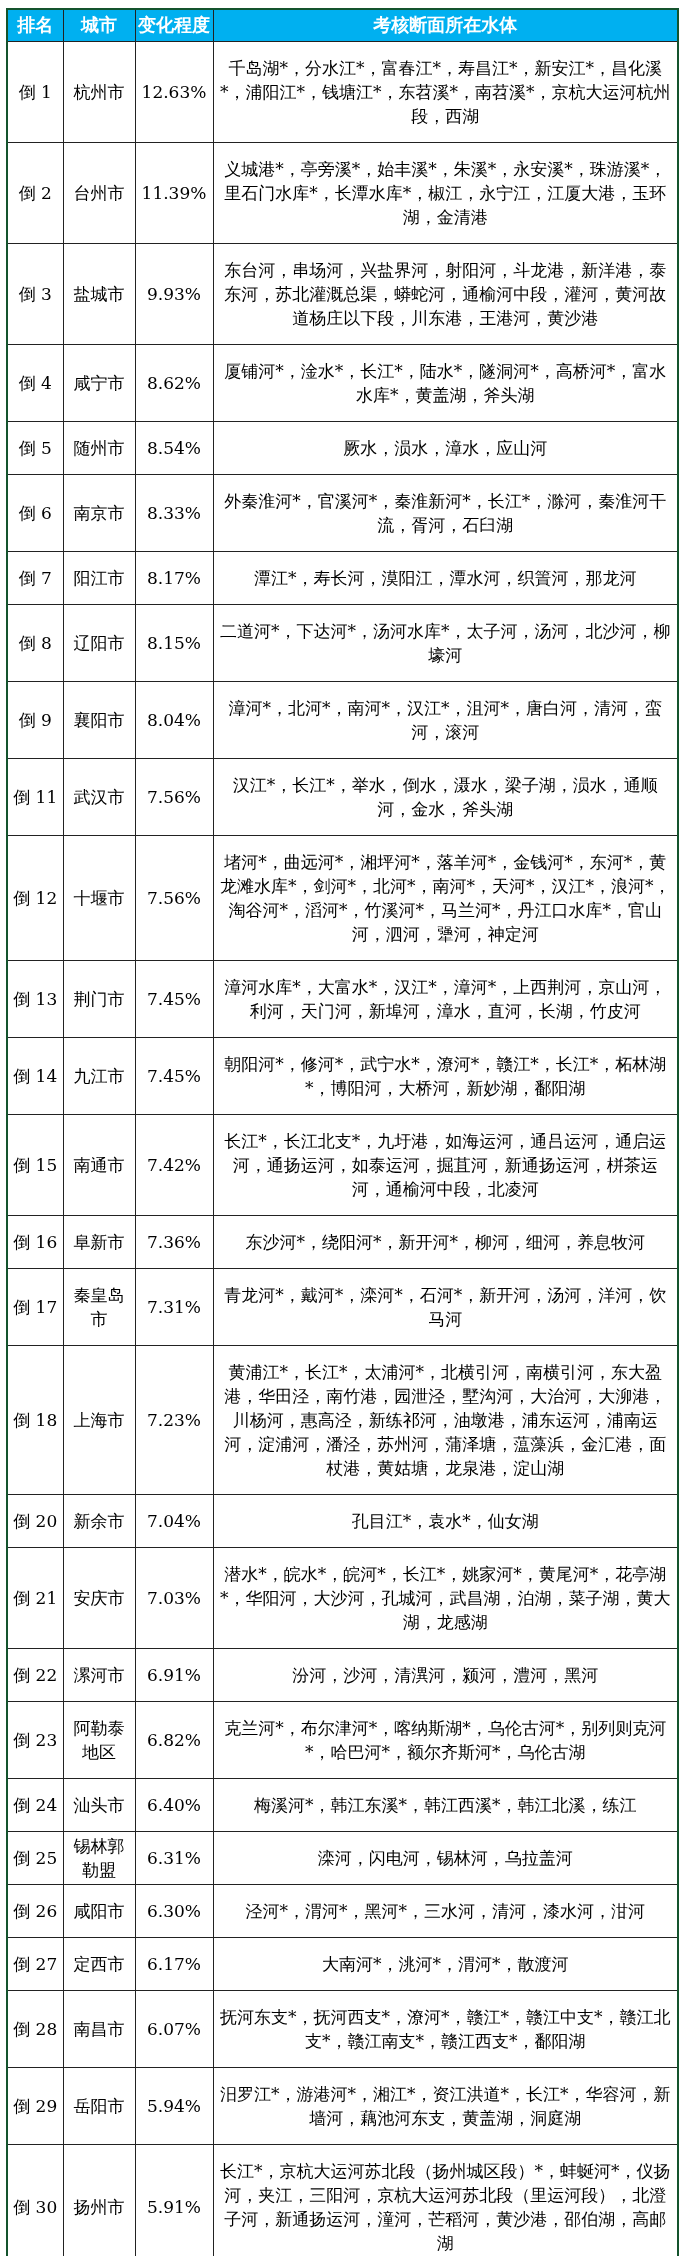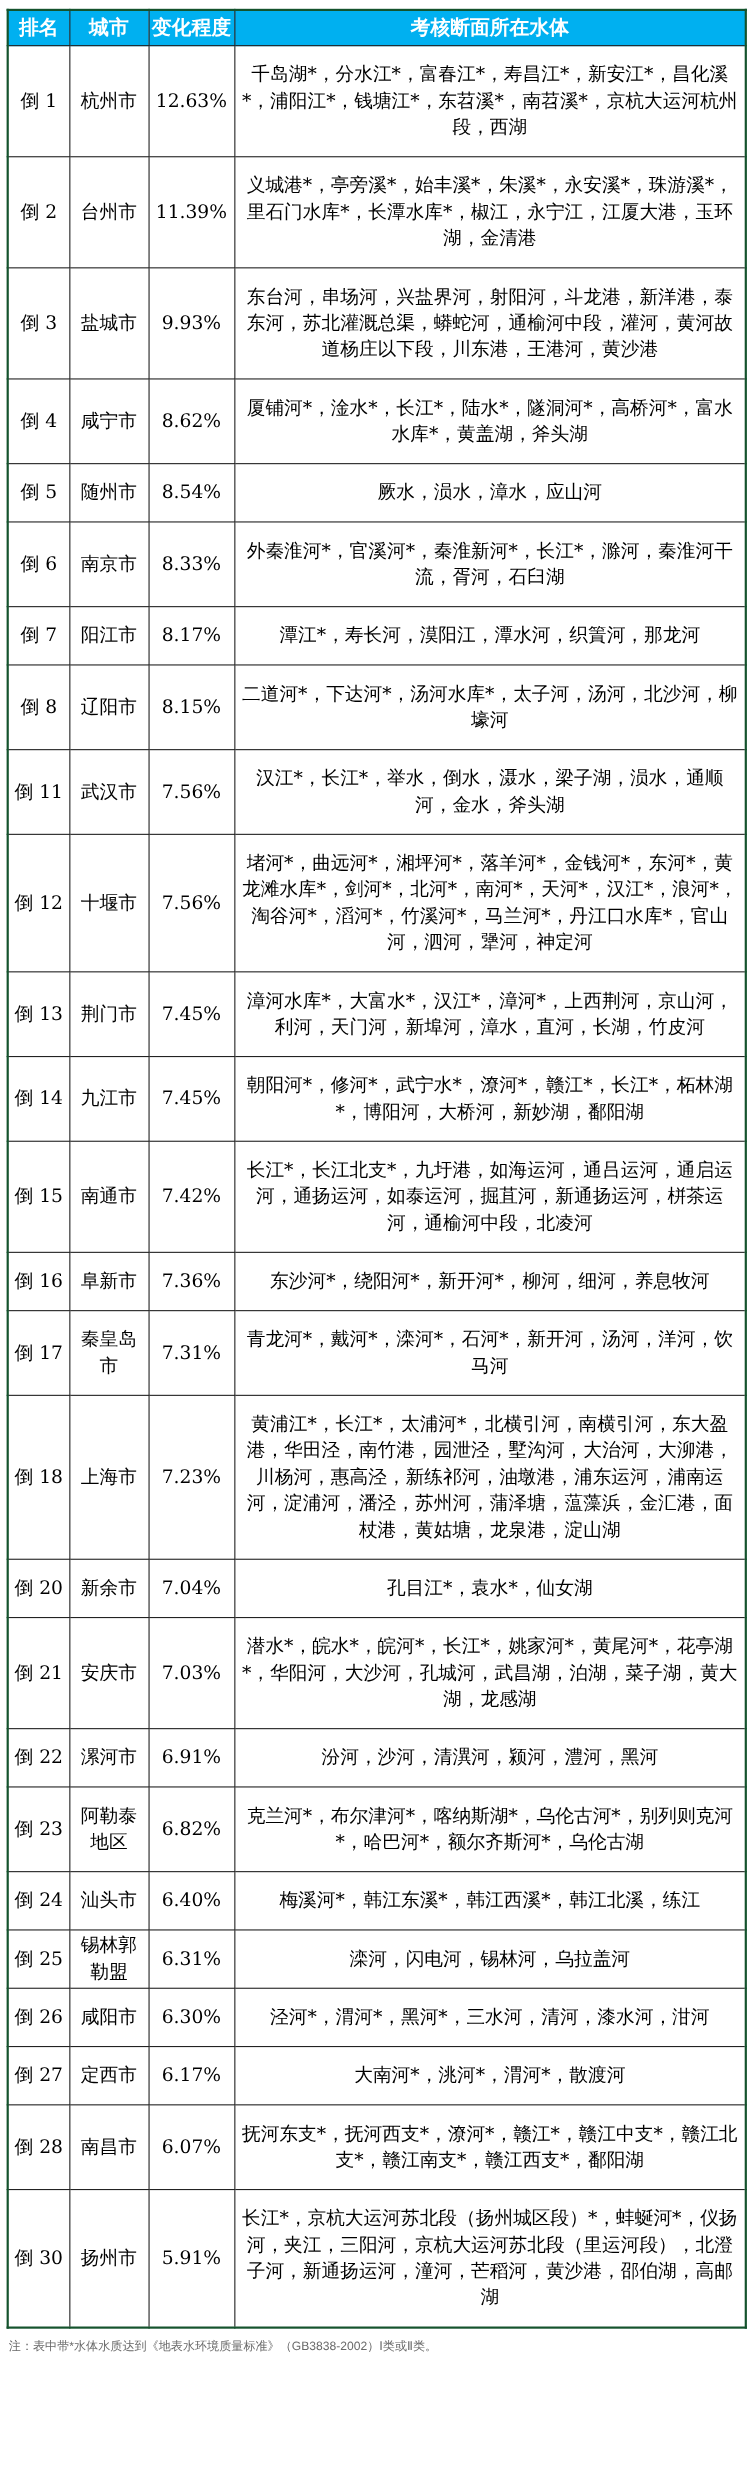--- a/index.html
+++ b/index.html
@@ -117,20 +117,26 @@
       <td>8.17%</td>
       <td class="waters">潭江*，寿长河，漠阳江，潭水河，织篢河，那龙河</td>
     </tr>
         <tr>
       <td>倒 8</td>
       <td>辽阳市</td>
       <td>8.15%</td>
       <td class="waters">二道河*，下达河*，汤河水库*，太子河，汤河，北沙河，柳壕河</td>
     </tr>
         <tr>
+      <td>倒 9</td>
+      <td>襄阳市</td>
+      <td>8.04%</td>
+      <td class="waters">漳河*，北河*，南河*，汉江*，沮河*，唐白河，清河，蛮河，滚河</td>
+    </tr>
+        <tr>
       <td>倒 11</td>
       <td>武汉市</td>
       <td>7.56%</td>
       <td class="waters">汉江*，长江*，举水，倒水，滠水，梁子湖，涢水，通顺河，金水，斧头湖</td>
     </tr>
         <tr>
       <td>倒 12</td>
       <td>十堰市</td>
       <td>7.56%</td>
       <td class="waters">堵河*，曲远河*，湘坪河*，落羊河*，金钱河*，东河*，黄龙滩水库*，剑河*，北河*，南河*，天河*，汉江*，浪河*，淘谷河*，滔河*，竹溪河*，马兰河*，丹江口水库*，官山河，泗河，犟河，神定河</td>
@@ -219,20 +225,26 @@
       <td>6.17%</td>
       <td class="waters">大南河*，洮河*，渭河*，散渡河</td>
     </tr>
         <tr>
       <td>倒 28</td>
       <td>南昌市</td>
       <td>6.07%</td>
       <td class="waters">抚河东支*，抚河西支*，潦河*，赣江*，赣江中支*，赣江北支*，赣江南支*，赣江西支*，鄱阳湖</td>
     </tr>
         <tr>
+      <td>倒 29</td>
+      <td>岳阳市</td>
+      <td>5.94%</td>
+      <td class="waters">汨罗江*，游港河*，湘江*，资江洪道*，长江*，华容河，新墙河，藕池河东支，黄盖湖，洞庭湖</td>
+    </tr>
+        <tr>
       <td>倒 30</td>
       <td>扬州市</td>
       <td>5.91%</td>
       <td class="waters">长江*，京杭大运河苏北段（扬州城区段）*，蚌蜒河*，仪扬河，夹江，三阳河，京杭大运河苏北段（里运河段），北澄子河，新通扬运河，潼河，芒稻河，黄沙港，邵伯湖，高邮湖</td>
     </tr>
       </tbody>
   </table>
 
   <div class="footnote">注：表中带*水体水质达到《地表水环境质量标准》（GB3838-2002）Ⅰ类或Ⅱ类。</div>
 

